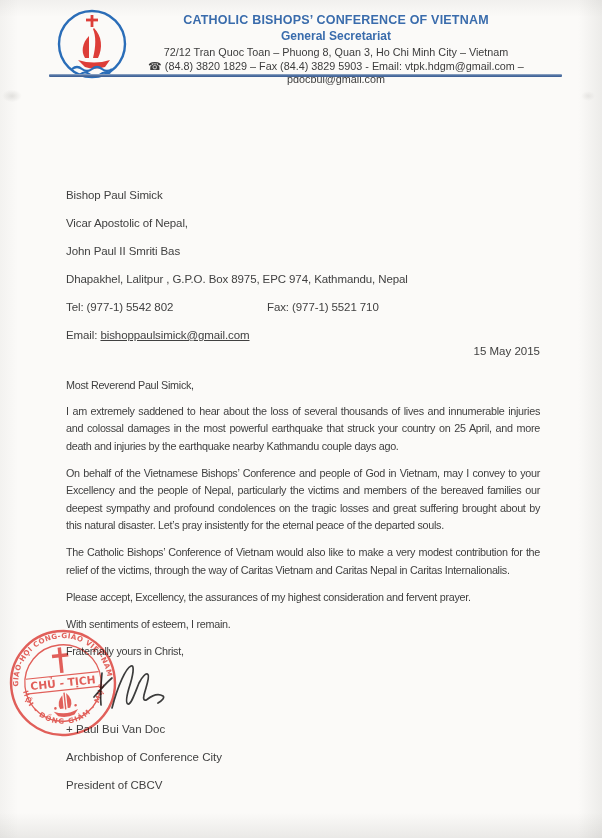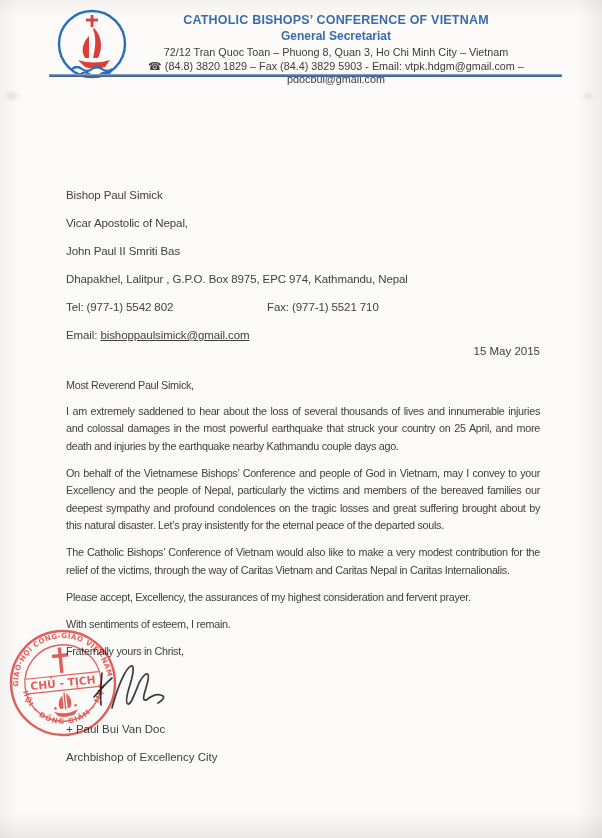--- a/index.html
+++ b/index.html
@@ -108,21 +108,22 @@
   <svg class="sign-script" viewBox="0 0 82 64">
     <g fill="none" stroke="#3c3c3c" stroke-width="1.7" stroke-linecap="round">
       <path d="M6,41 C12,34 18,27 24,22"></path>
       <path d="M14,17 C13,27 12,39 13,49"></path>
       <path d="M24,52 C30,29 38,12 43,10 C47,8.5 45,20 41,32 C39,39 37,47 40,48 C43,49 47,37 51,27 C54,21 58,16.5 60,18.5 C62,21 58,31 56,39 C55,43 56,45.5 59,43.5 C64,39.5 70,37 75,40 C77,41.5 74,45 70,47"></path>
     </g>
   </svg>
 
   <div class="signer">
     <div>+ Paul Bui Van Doc</div>
-    <div>Archbishop of Excellency City</div>
+    <div>Archbishop of Conference City</div>
+    <div>President of CBCV</div>
   </div>
 
   <svg class="stamp" viewBox="0 0 108 108" font-family="'DejaVu Sans',sans-serif">
     <defs>
       <path id="arcT" d="M 10,54 A 44,44 0 0 1 98,54"></path>
       <path id="arcB" d="M 14,54 A 40,40 0 0 0 94,54"></path>
     </defs>
     <g stroke="#e2504a" fill="none">
       <circle cx="54" cy="54" r="51" stroke-width="2.4"></circle>
       <circle cx="54" cy="54" r="37.5" stroke-width="1.3"></circle>

